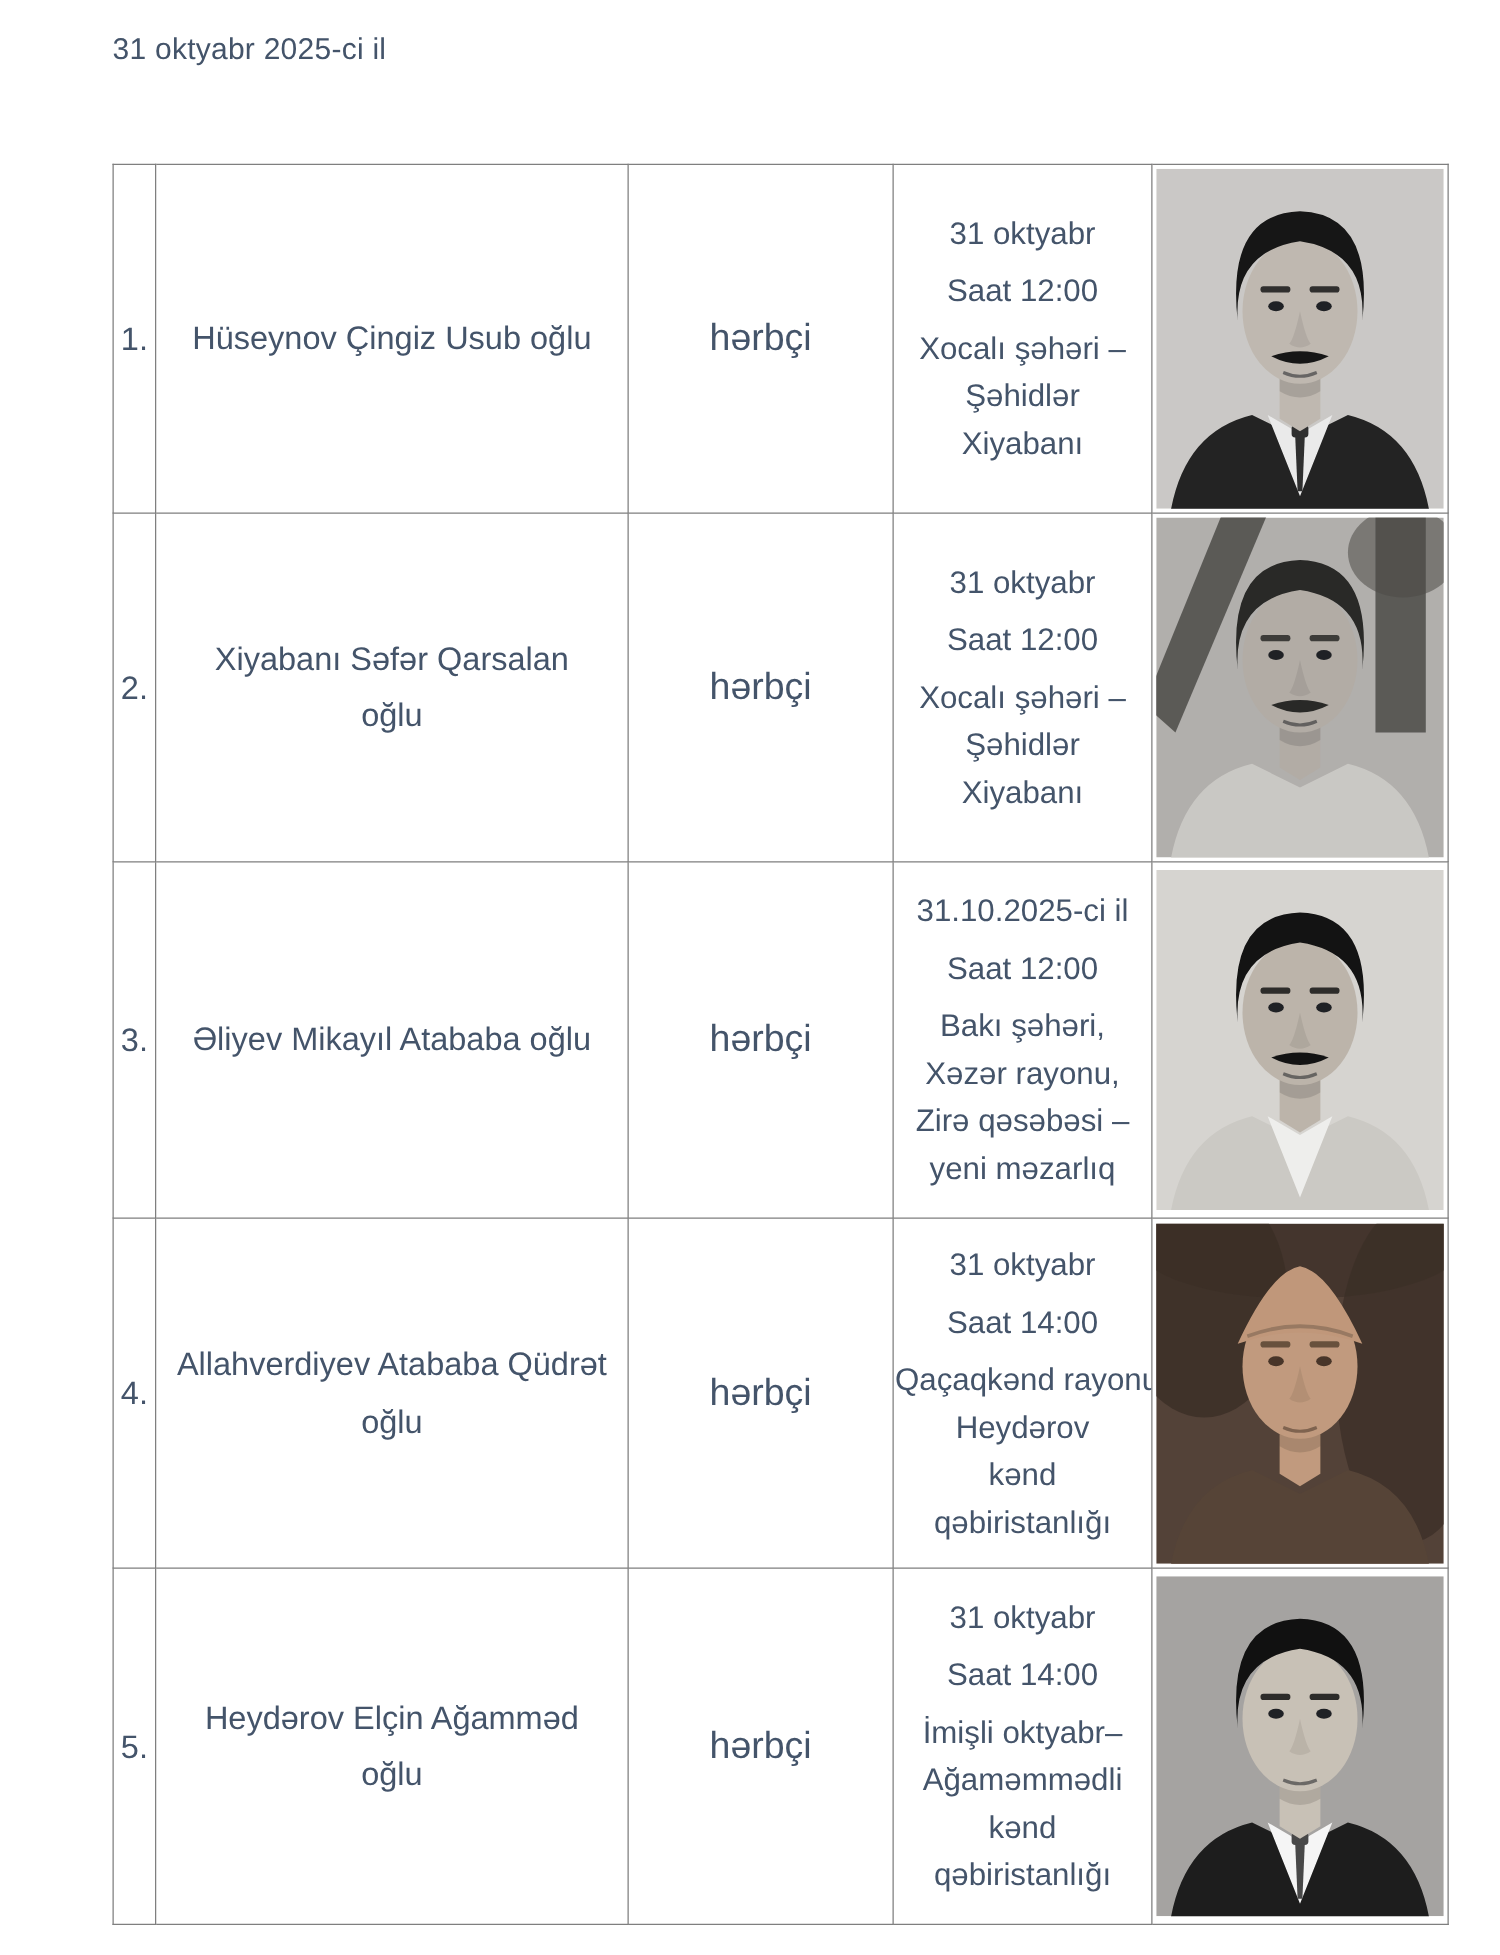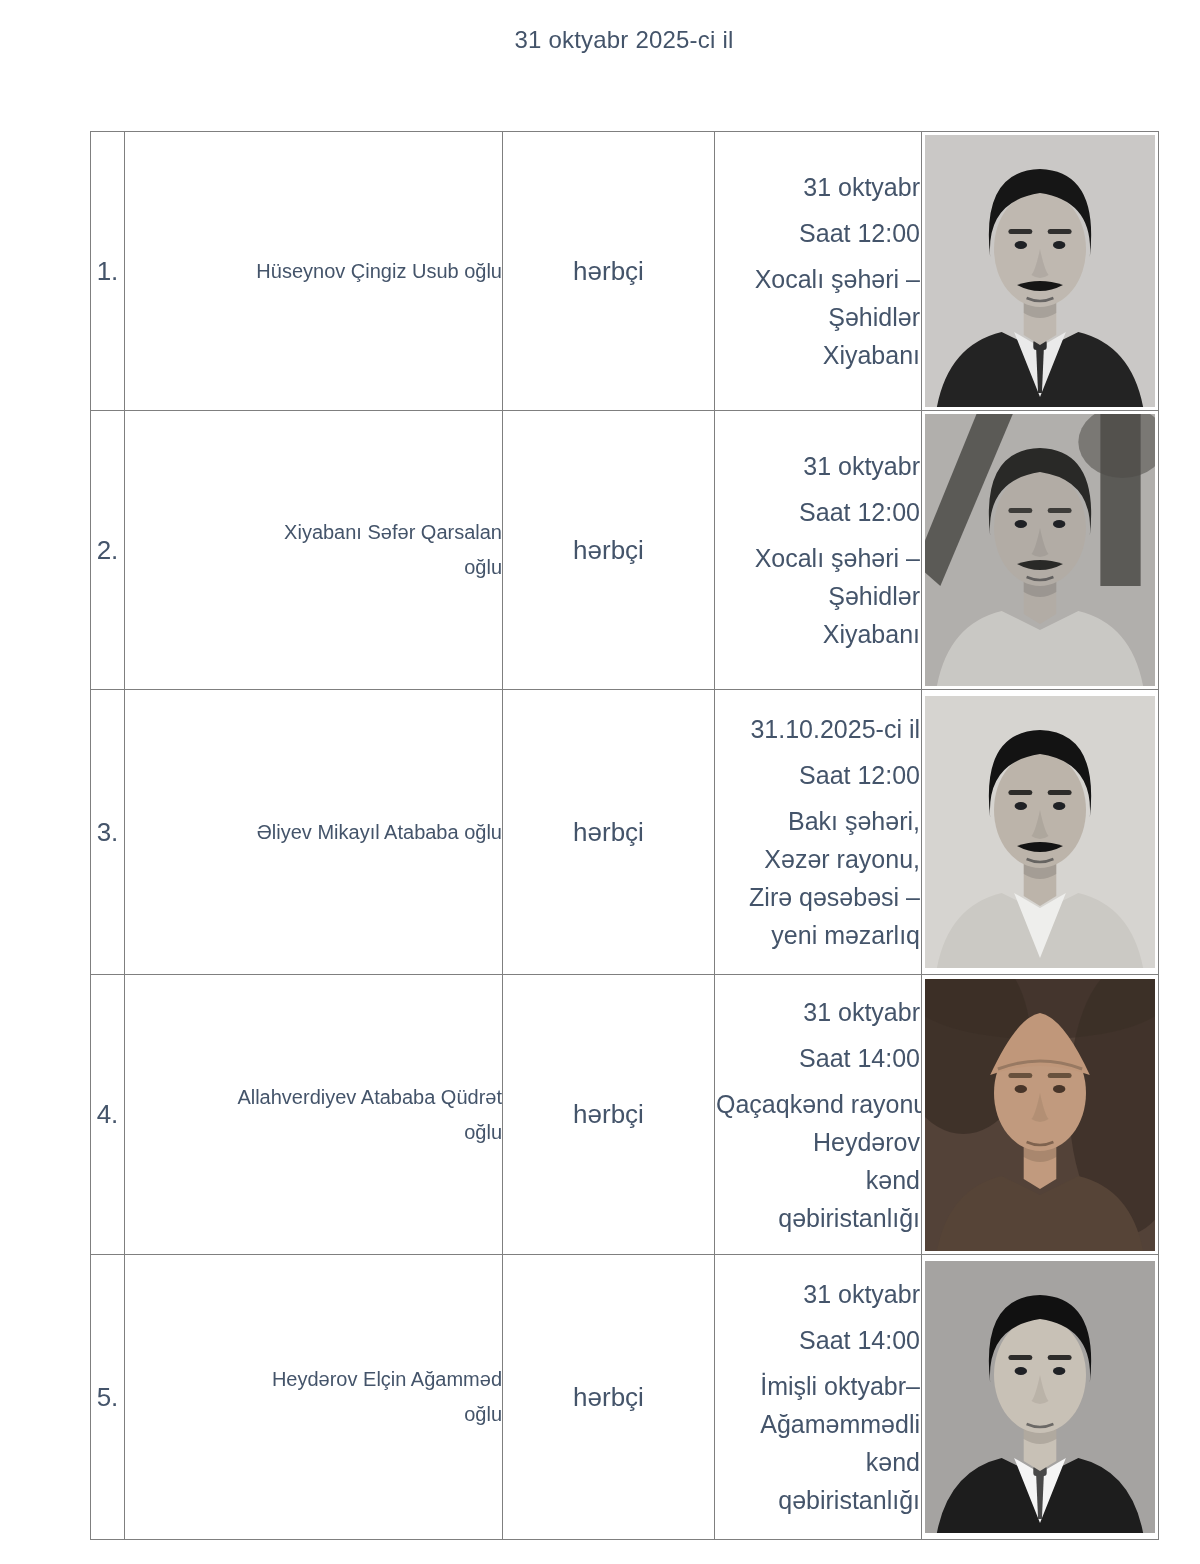--- a/index.html
+++ b/index.html
@@ -5,21 +5,21 @@
   html,body{margin:0;padding:0;background:#ffffff;}
   body{
     position:relative;
     width:1200px;height:1564px;
     font-family:"Liberation Sans", sans-serif;
     color:#44546a;
     overflow:hidden;
   }
   .page-title{
     position:absolute;top:26px;left:90px;width:1068px;
-    text-align:center;font-size:24px;font-weight:400;
+    font-size:24px;font-weight:400;
     letter-spacing:.2px;
   }
   table.memorial{
     position:absolute;top:131px;left:90px;width:1068px;
     border-collapse:collapse;table-layout:fixed;
   }
   col.c-num{width:34px}
   col.c-name{width:378px}
   col.c-occ{width:212px}
   col.c-det{width:207px}
@@ -28,24 +28,24 @@
   tr:nth-child(2){height:278px}
   tr:nth-child(3){height:285px}
   tr:nth-child(4){height:280px}
   tr:nth-child(5){height:285px}
   td{
     border:1px solid #7f7f7f;
     vertical-align:middle;text-align:center;
     padding:0;overflow:hidden;
   }
   td.col-num{font-size:26px;}
-  td.col-name{font-size:20px;text-align:right;}
+  td.col-name{font-size:26px;}
   td.col-name div{line-height:1.75;white-space:nowrap;}
-  td.col-occ{font-size:26px;}
-  td.col-details{font-size:25px;padding:0 1px;text-align:right;}
+  td.col-occ{font-size:30px;}
+  td.col-details{font-size:25px;padding:0 1px;}
   td.col-details > div{margin:8px 0;line-height:1.52;}
   td.col-details .detail-location div{margin:0;white-space:nowrap;}
   td.col-photo{padding:3px;}
   .photo{width:100%;height:272px;margin:0 auto;}
   .photo svg{display:block;width:100%;height:100%;}
 </style>
 </head>
 <body>
 
 <div class="page-title">31 oktyabr 2025-ci il</div>

